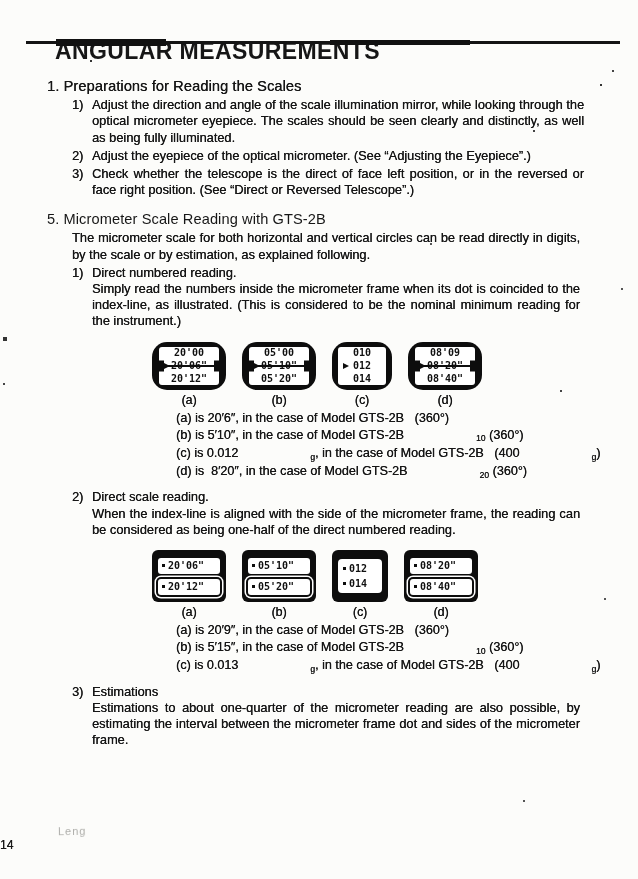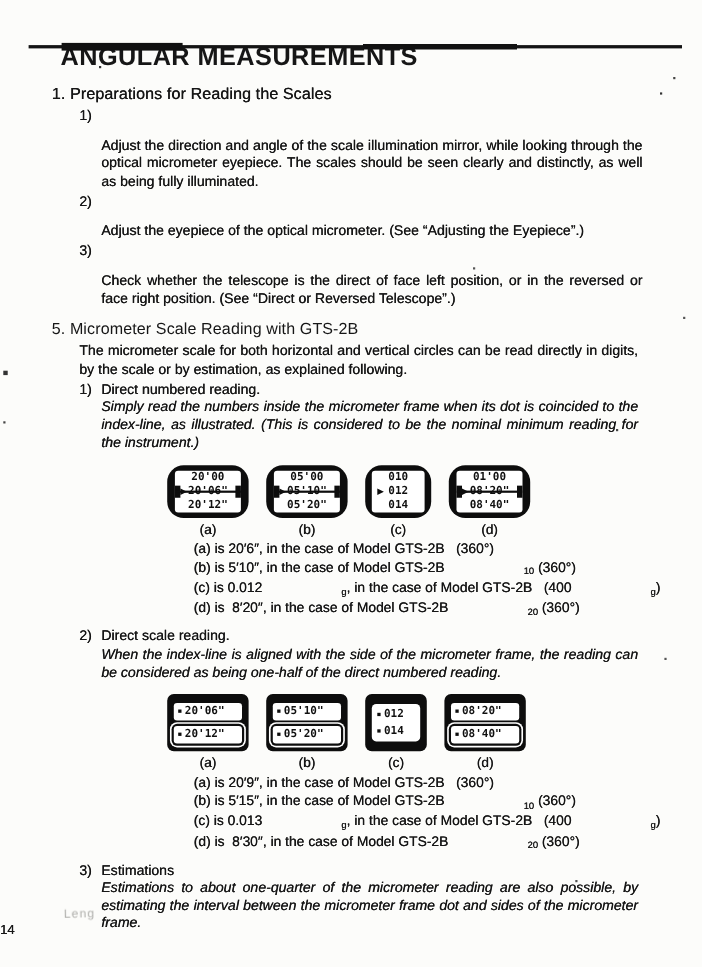--- a/index.html
+++ b/index.html
@@ -26,26 +26,26 @@
     filter:blur(0.6px);opacity:.8;letter-spacing:1px;transform:rotate(-1deg);}
 
   
   .h1{font-size:23px;font-weight:700;margin:38px 0 0 55px;letter-spacing:.4px;white-space:nowrap;}
   .sec{margin-top:13px;}
   .sec-h{font-size:14.6px;font-weight:400;margin:0 0 3px 47px;letter-spacing:.1px;}
   .bodytext{font-size:12.8px;line-height:16.2px;text-shadow:.25px 0 currentColor;}
   .list{margin-left:72px;width:512px;}
   .li{display:flex;margin-bottom:2px;}
   .li .num{width:20px;flex:none;}
-  .li .txt{flex:1;text-align:justify;margin-top:27px;}
+  .li .txt{flex:1;text-align:justify;}
   .intro{margin:1px 0 2px 72px;width:508px;text-align:justify;}
   .sub{margin:2px 0 0 72px;width:512px;}
   .sub-head{display:flex;}
   .sub-head .num{width:20px;flex:none;}
-  .sub-body{margin-left:20px;width:488px;text-align:justify;font-style:italic;}
+  .sub-body{margin-left:20px;width:488px;text-align:justify;}
 
   
   .figure{margin:12px 0 8px 152px;}
   .fig-row{display:flex;gap:16px;align-items:flex-start;}
   .fig-col{display:flex;flex-direction:column;align-items:center;gap:3px;}
   .fig-label{font-size:12.4px;text-shadow:.25px 0 currentColor;}
   .captions{margin:3px 0 0 24px;font-size:12.6px;line-height:17.2px;text-shadow:.25px 0 currentColor;}
   .cap-line{white-space:pre;}
   .cap-line .sub{font-size:8.5px;position:relative;top:2.5px;}
 
@@ -153,21 +153,21 @@
                 <div class="ln mid">012</div>
                 <div class="ln">014</div>
                 <div class="arrow"></div>
               </div>
             </div>
             <div class="fig-label">(c)</div>
           </div>
           <div class="fig-col">
             <div class="lcd1 wide">
               <div class="win">
-                <div class="ln">01'00</div>
+                <div class="ln">08'09</div>
                 <div class="ln mid">08'20"</div>
                 <div class="ln">08'40"</div>
                 <span class="notch nl"></span>
                 <span class="notch nr"></span>
                 <div class="idx"></div>
                 <div class="arrow"></div>
               </div>
             </div>
             <div class="fig-label">(d)</div>
           </div>
@@ -242,21 +242,20 @@
                 <span>08'40"</span>
               </div>
             </div>
             <div class="fig-label">(d)</div>
           </div>
         </div>
         <div class="captions">
           <div class="cap-line"><span>(a) is 20′9″, in the case of Model GTS-2B   (360°)</span></div>
           <div class="cap-line"><span>(b) is 5′15″, in the case of Model GTS-2B</span><span class="sub">10</span><span> (360°)</span></div>
           <div class="cap-line"><span>(c) is 0.013</span><span class="sub">g</span><span>, in the case of Model GTS-2B   (400</span><span class="sub">g</span><span>)</span></div>
-          <div class="cap-line"><span>(d) is  8′30″, in the case of Model GTS-2B</span><span class="sub">20</span><span> (360°)</span></div>
         </div>
       </div>
 
     <div class="sub bodytext">
       <div class="sub-head">
         <span class="num">3)</span>
         <span>Estimations</span>
       </div>
       <div class="sub-body">Estimations to about one-quarter of the micrometer reading are also possible, by estimating the interval between the micrometer frame dot and sides of the micrometer frame.</div>
     </div>

